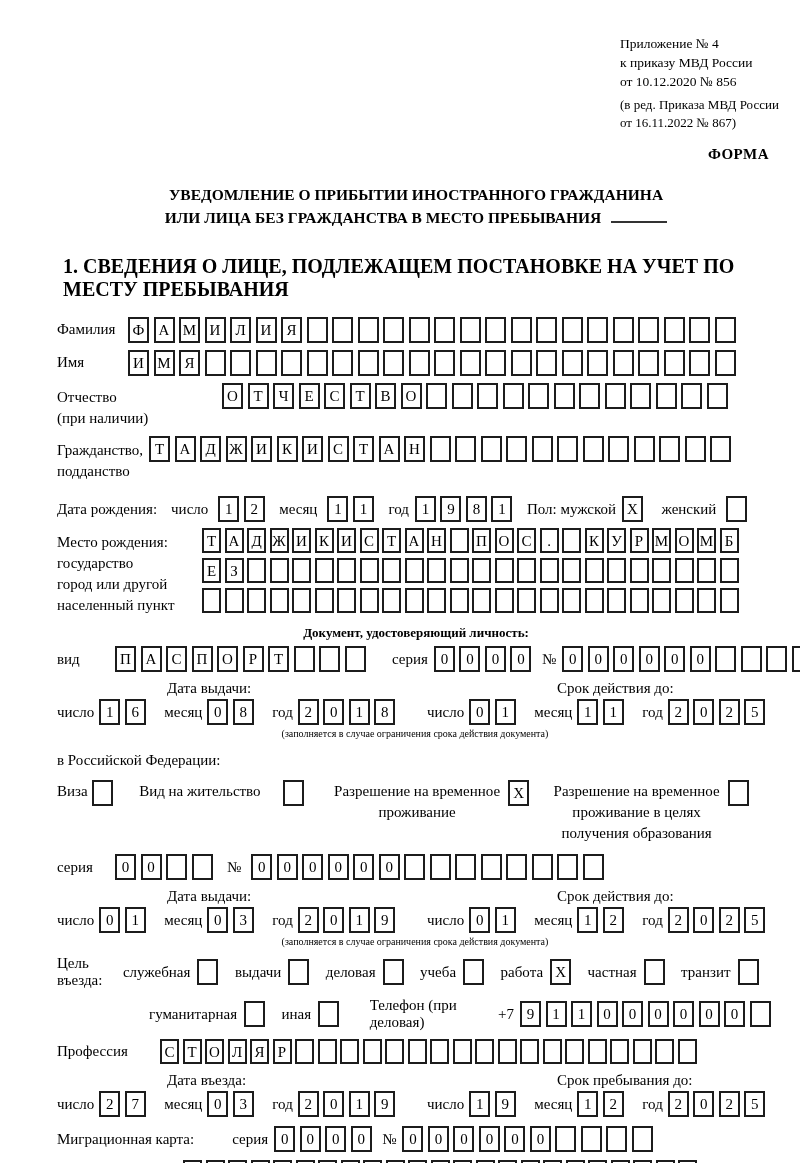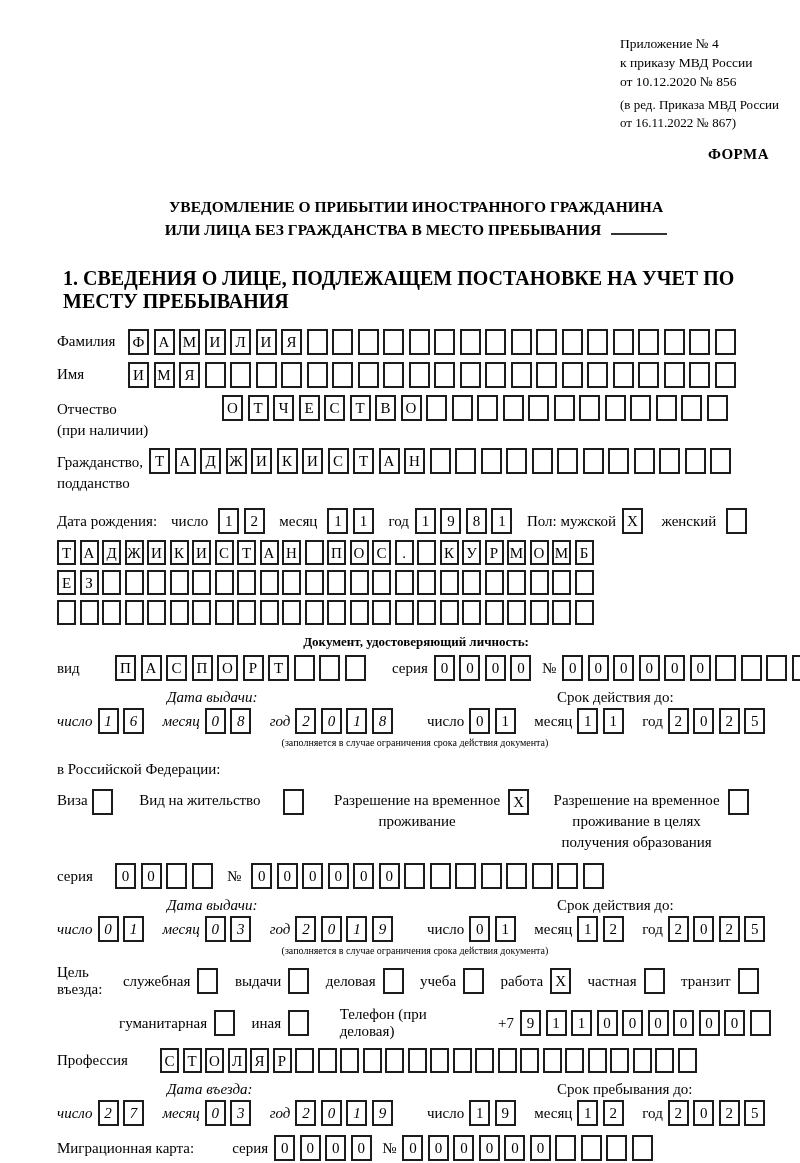--- a/index.html
+++ b/index.html
@@ -8,21 +8,21 @@
     width:800px; height:1163px; overflow:hidden;
     color:#000; font-family:"Liberation Serif", serif; font-size:15px;
   }
   .page { padding:34px 25px 0 57px; position:relative; }
 
   
   .appendix { margin-left:563px; width:190px; font-size:13.5px; line-height:19px; }
   .appendix .amend { font-size:13px; line-height:18px; margin-top:5px; }
   .forma { text-align:right; font-weight:bold; font-size:15px; margin:14px 6px 0 0; letter-spacing:.5px; }
 
-  .title { text-align:center; font-weight:bold; font-size:15.5px; line-height:23px; margin-top:32px; }
+  .title { text-align:center; font-weight:bold; font-size:15.5px; line-height:23px; margin-top:20px; }
   .blank-line { display:inline-block; width:56px; border-bottom:2px solid #333; height:14px; margin-left:10px; }
 
   .section-title { font-weight:bold; font-size:20px; margin-top:26px; margin-left:6px; }
 
   
   .row { display:flex; align-items:flex-start; margin-top:7px; }
   .lbl { flex:none; padding-top:4px; }
   .sublbl { line-height:21px; padding-top:4px; }
   .w71 { width:71px; } .w92 { width:92px; } .w145 { width:145px; } .w165 { width:165px; } .w58 { width:58px; } .w126 { width:126px; }
 
@@ -36,21 +36,21 @@
   .colgap { display:flex; flex-direction:column; gap:5px; }
 
   .inlineflex { display:flex; align-items:center; flex-wrap:nowrap; }
   .inlineflex > * { flex:none; }
   .gap6 { margin-left:6px; } .gap10 { margin-left:10px; } .gap14 { margin-left:14px; } .gap22 { margin-left:22px; }
 
   .center-bold { text-align:center; font-weight:bold; margin-top:9px; font-size:13px; }
 
   .dates-row { display:flex; margin-top:8px; }
   .date-col { }
-  .date-col.left { width:370px;font-style:italic; }
+  .date-col.left { width:370px; }
   .date-col.right { flex:1; }
   .date-head { margin-left:110px; margin-bottom:2px; }
   .date-col.right .date-head { margin-left:130px; }
   .date-fields { display:flex; align-items:center; }
   .date-fields .dlbl { margin-right:5px; }
   .date-fields .mid { margin-left:14px; }
   .note { font-size:10px; text-align:center; margin-top:3px; padding-right:2px; }
 
   .plain { margin-top:10px; line-height:23px; }
 
@@ -232,20 +232,26 @@
     <span class="boxes gap6">
         <span class="box">X</span>
       </span>
     <span class="gap14">женский</span>
     <span class="boxes gap10">
         <span class="box"></span>
       </span>
   </div>
 
   <div class="row" style="margin-top:6px;">
+    <span class="lbl w145 sublbl">
+      <div>Место рождения:</div>
+      <div>государство</div>
+      <div>город или другой</div>
+      <div>населенный пункт</div>
+    </span>
     <span class="colgap tight">
       <span class="boxes">
           <span class="box">Т</span>
           <span class="box">А</span>
           <span class="box">Д</span>
           <span class="box">Ж</span>
           <span class="box">И</span>
           <span class="box">К</span>
           <span class="box">И</span>
           <span class="box">С</span>
@@ -545,21 +551,21 @@
     <span>частная</span>
     <span class="boxes">
         <span class="box"></span>
       </span>
     <span>транзит</span>
     <span class="boxes">
         <span class="box"></span>
       </span>
   </div>
 
-  <div class="purpose-row" style="margin-left:62px;">
+  <div class="purpose-row" style="margin-left:92px;">
     <span>гуманитарная</span>
     <span class="boxes">
         <span class="box"></span>
       </span>
     <span>иная</span>
     <span class="boxes">
         <span class="box"></span>
       </span>
     <span style="margin-left:14px;">Телефон (при деловая)</span>
     <span style="margin-left:28px;">+7</span>

